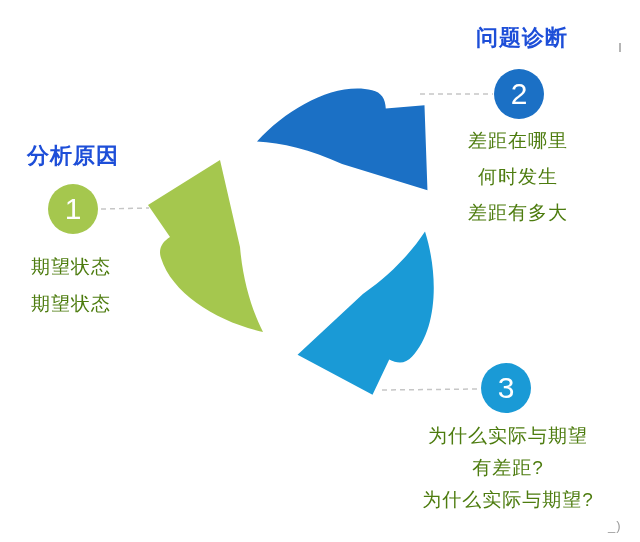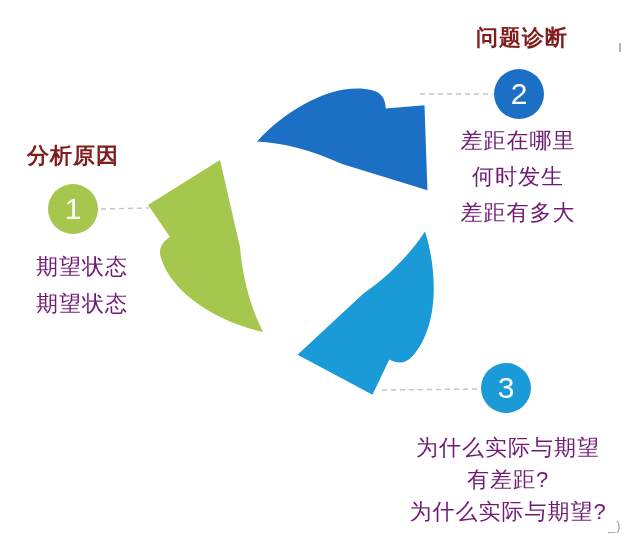--- a/index.html
+++ b/index.html
@@ -19,37 +19,37 @@
     position: absolute;
     left: 0;
     top: 0;
     width: 640px;
     height: 542px;
   }
   .step-title {
     position: absolute;
     font-size: 22px;
     font-weight: 700;
-    color: #7f1d1d;
+    color: #1d4ed8;
     letter-spacing: 1px;
     white-space: nowrap;
   }
   .step-title.centered { text-align: center; }
   .step-lines {
     position: absolute;
-    font-size: 22px;
+    font-size: 19px;
     font-weight: 400;
-    color: #701a75;
+    color: #4d7c0f;
     letter-spacing: 1px;
     text-align: center;
     white-space: nowrap;
   }
   .lh37 { line-height: 37px; }
   .lh36 { line-height: 36px; }
-  .lh32 { line-height: 32px; margin-top: 12px; }
+  .lh32 { line-height: 32px; }
   .artifact-tick {
     position: absolute;
     left: 619px;
     top: 43px;
     width: 2px;
     height: 9px;
     background: #b5b5b5;
   }
   .artifact-text {
     position: absolute;
@@ -97,21 +97,21 @@
       <circle cx="519" cy="94" r="25" fill="#1b70c5"></circle>
       <text class="num" x="519" y="104" text-anchor="middle" fill="#ffffff">2</text>
     </g>
     <g>
       <circle cx="506" cy="388" r="25" fill="#1a9ad6"></circle>
       <text class="num" x="506" y="398" text-anchor="middle" fill="#ffffff">3</text>
     </g>
   </svg>
 
   <div class="step-title" style="left:27px; top:141px;">分析原因</div>
-  <div class="step-lines lh37" style="left:11px; top:248px; width:142px;">
+  <div class="step-lines lh37" style="left:0; top:248px; width:142px;">
     <div>期望状态</div>
     <div>期望状态</div>
   </div>
 
   <div class="step-title centered" style="left:452px; top:23px; width:140px;">问题诊断</div>
   <div class="step-lines lh36" style="left:428px; top:123px; width:180px;">
     <div>差距在哪里</div>
     <div>何时发生</div>
     <div>差距有多大</div>
   </div>

